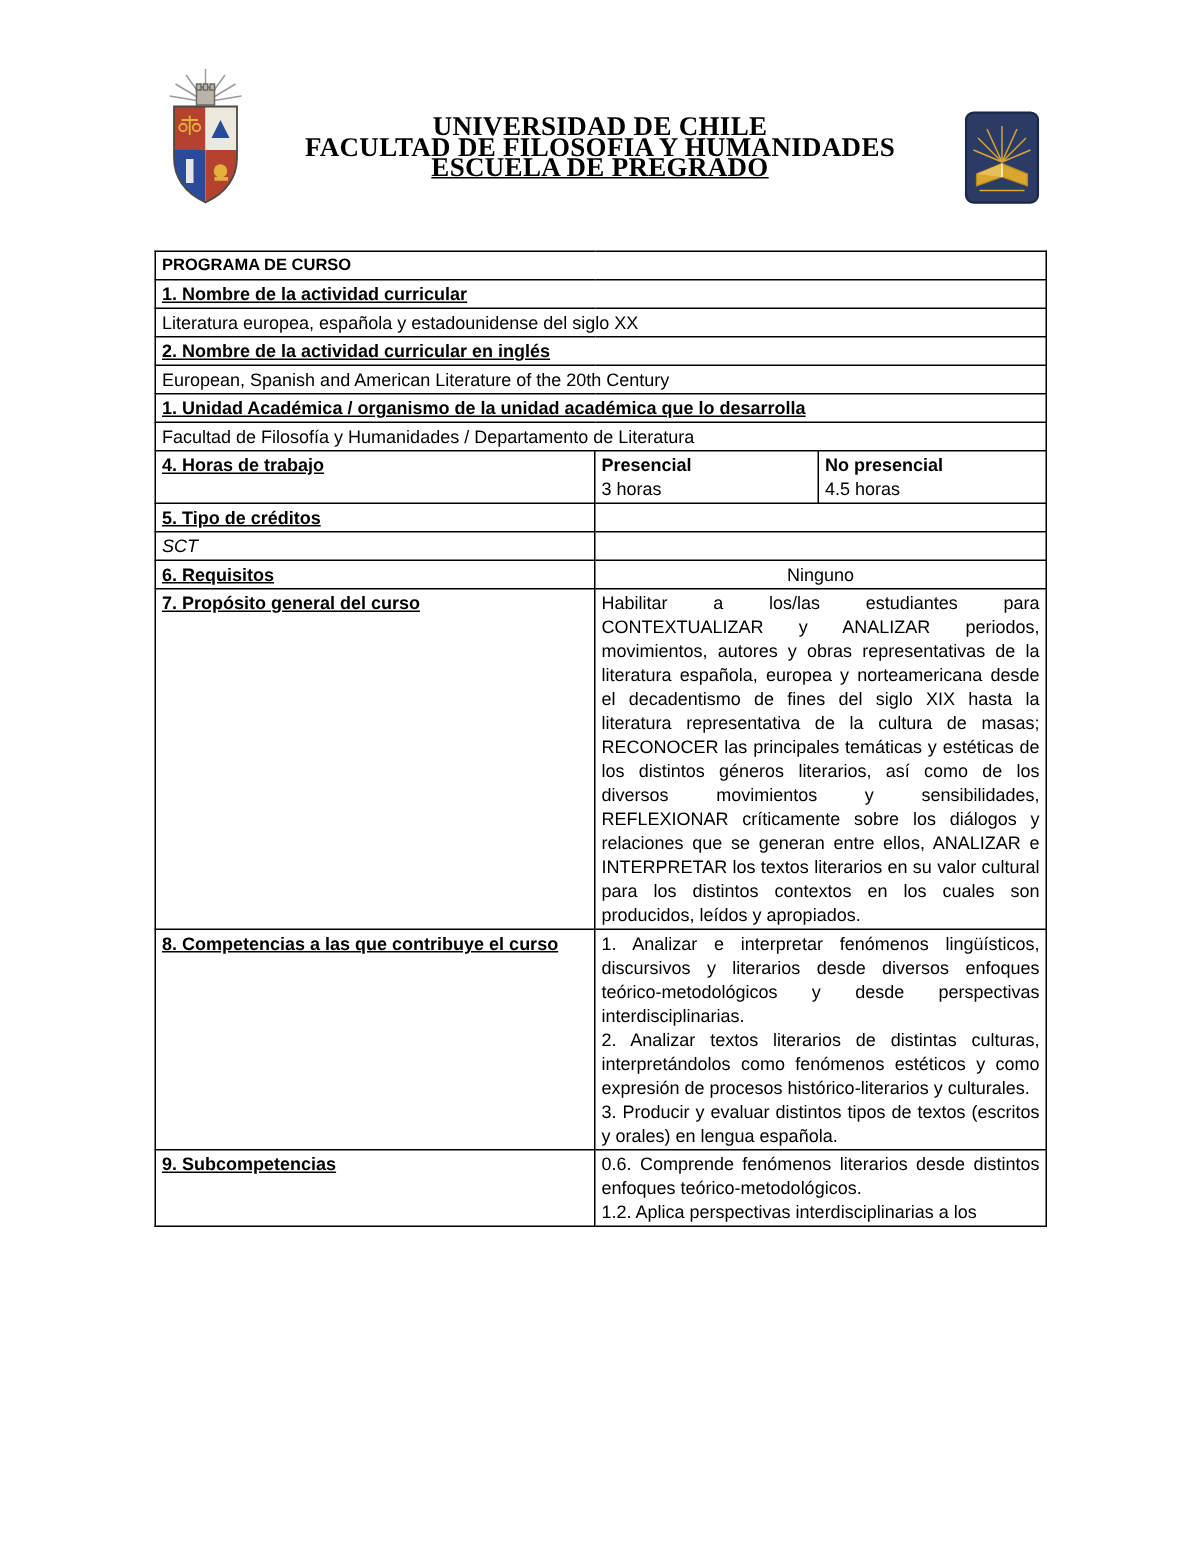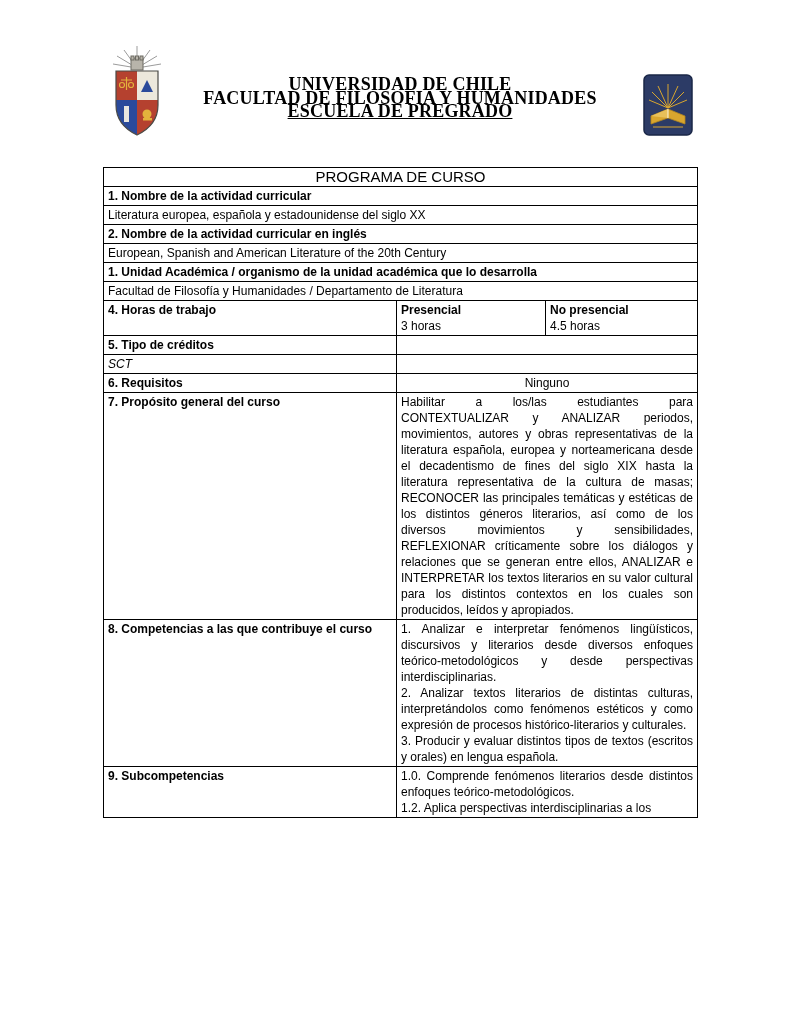--- a/index.html
+++ b/index.html
@@ -29,22 +29,22 @@
     font-size:12px;
     table-layout:fixed;
   }
   table.doc td {
     border:1px solid #000;
     padding:1px 4px;
     vertical-align:top;
     line-height:16px;
     word-wrap:break-word;
   }
-  .title-cell { text-align:center; font-weight:normal; font-size:15px; }
-  .b { font-weight:bold; }
+  .title-cell { text-align:left; font-weight:bold; font-size:11px; }
+  .b { font-weight:bold;text-decoration:underline; }
   .i { font-style:italic; }
   .center { text-align:center;margin-top:33px; }
   .just { text-align:justify; }
   .sub-label { font-weight:bold; }
   .credit-value { text-align:center; padding-top:6px; padding-bottom:16px; }
   .para { text-align:justify; }
 </style>
 </head>
 <body>
 
@@ -194,21 +194,21 @@
       <td colspan="2">
         <div class="para">1. Analizar e interpretar fenómenos lingüísticos, discursivos y literarios desde diversos enfoques teórico-metodológicos y desde perspectivas interdisciplinarias.</div>
         <div class="para">2. Analizar textos literarios de distintas culturas, interpretándolos como fenómenos estéticos y como expresión de procesos histórico-literarios y culturales.</div>
         <div class="para">3. Producir y evaluar distintos tipos de textos (escritos y orales) en lengua española.</div>
       </td>
     </tr>
 
     <tr>
       <td class="b">9. Subcompetencias</td>
       <td colspan="2">
-        <div class="para">1.0. Comprende fenómenos literarios desde distintos enfoques teórico-metodológicos.</div>
+        <div class="para">0.6. Comprende fenómenos literarios desde distintos enfoques teórico-metodológicos.</div>
         <div class="para">1.2. Aplica perspectivas interdisciplinarias a los</div>
       </td>
     </tr>
 
   </tbody>
     </table>
 
 </div>
 
 </body></html>

